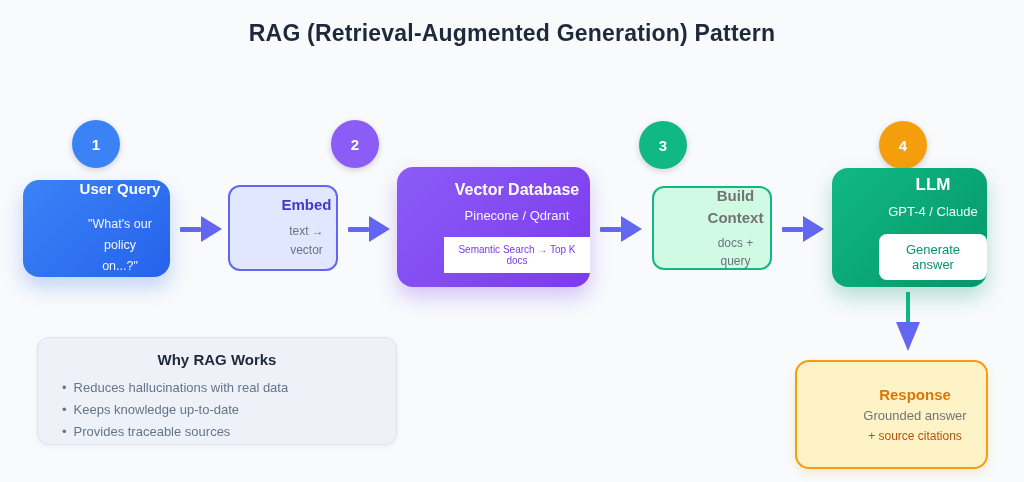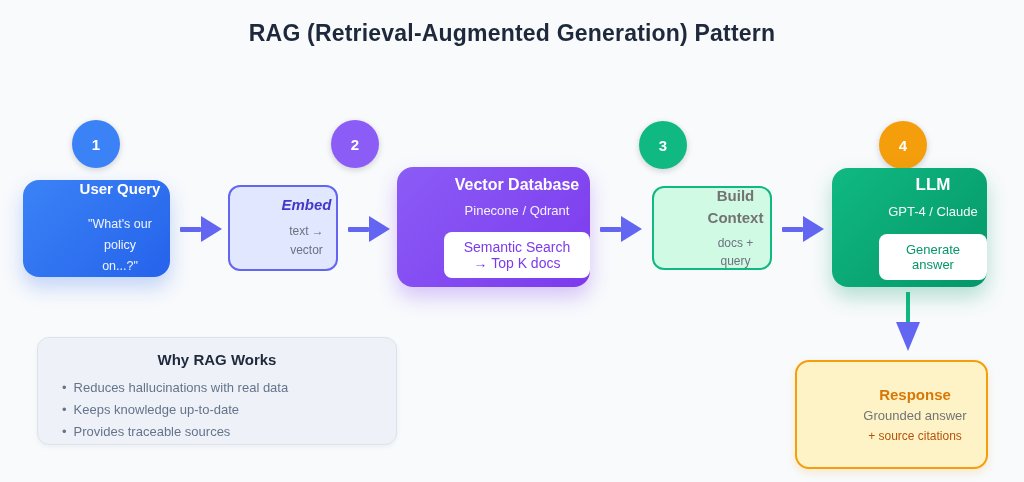--- a/index.html
+++ b/index.html
@@ -65,39 +65,39 @@
   .user-query .node-title { color: #ffffff; font-size: 15px; }
   .user-query .node-sub   { color: rgba(255,255,255,0.93); font-size: 12.5px; padding: 0 18px; line-height: 1.7; }
 
   .embed {
     left: 228px; top: 185px; width: 110px; height: 86px;
     background: #e0e7ff;
     border: 2px solid #6366f1;
     border-radius: 12px;
     gap: 9px;
   }
-  .embed .node-title { color: #4338ca; font-size: 15px; font-style: italic; }
+  .embed .node-title { color: #4338ca; font-size: 15px; }
   .embed .node-sub   { color: #6b7280; font-size: 12px; }
 
   .vector-db {
     left: 397px; top: 167px; width: 193px; height: 120px;
     background: linear-gradient(135deg, #8b5cf6, #7c3aed);
     border-radius: 16px;
     box-shadow: 0 10px 20px rgba(124,58,237,0.28);
     gap: 7px;
   }
   .vector-db .node-title { color: #ffffff; font-size: 16px; }
   .vector-db .node-sub   { color: rgba(255,255,255,0.92); font-size: 13px; }
   .vector-db .node-badge {
     margin-top: 4px;
     background: #ffffff;
     color: #7c3aed;
-    font-size: 14px;
+    font-size: 10px;
     padding: 7px 11px;
-    border-radius: 8px;
+    border-radius: 0;
   }
 
   .build-context {
     left: 652px; top: 186px; width: 120px; height: 84px;
     background: #d1fae5;
     border: 2px solid #10b981;
     border-radius: 12px;
     gap: 5px;
   }
   .build-context .node-title { color: #737373; font-size: 15px; max-width: 70px; line-height: 1.45; }

